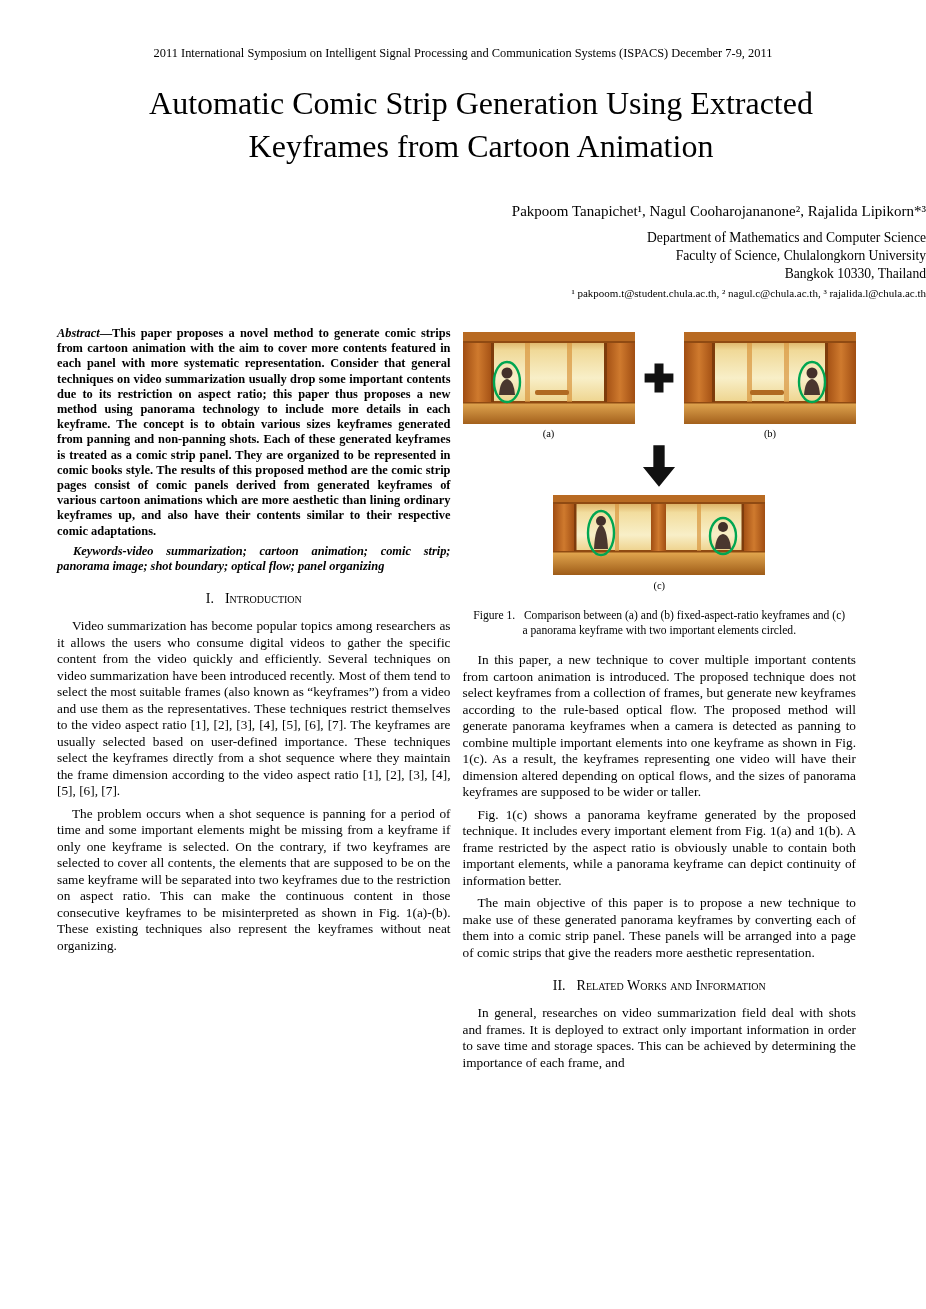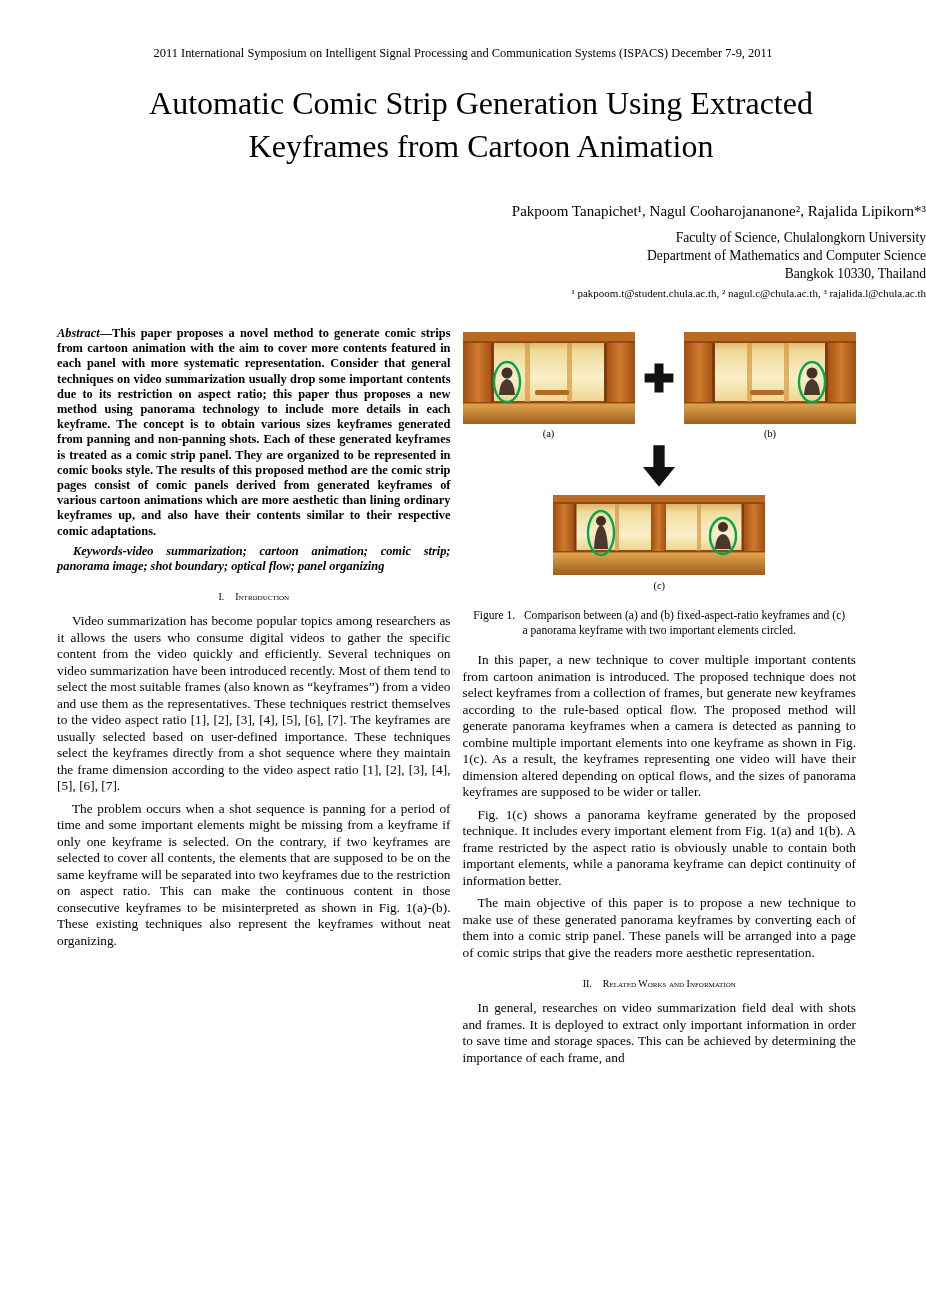--- a/index.html
+++ b/index.html
@@ -27,21 +27,21 @@
   .col { width:393.5px; }
 
   .abstract, .keywords {
     font-size:12.4px; line-height:15.2px; font-weight:bold;
     text-align:justify;
   }
   .abstract .abs-label { font-style:italic; }
   .keywords { font-style:italic; text-indent:16px; margin-top:5px; }
 
   .section-heading {
-    text-align:center; font-size:10px; font-weight:400;
+    text-align:center; font-size:14px; font-weight:400;
     margin:17px 0 11px;
   }
   .section-heading .sec-num { margin-right:11px; }
   .sc { font-variant:small-caps; }
 
   .body-p {
     font-size:13.3px; line-height:16.5px;
     text-align:justify; text-indent:15px;
     margin-bottom:6px;
   }
@@ -78,22 +78,22 @@
 
   <div class="title-block">
     <div class="paper-title">
       <div>Automatic Comic Strip Generation Using Extracted</div>
       <div>Keyframes from Cartoon Animation</div>
     </div>
   </div>
 
   <div class="author-block">
     <div class="author-names">Pakpoom Tanapichet¹, Nagul Cooharojananone², Rajalida Lipikorn*³</div>
+    <div class="affil-line">Department of Mathematics and Computer Science</div>
     <div class="affil-line">Faculty of Science, Chulalongkorn University</div>
-    <div class="affil-line">Department of Mathematics and Computer Science</div>
     <div class="affil-line">Bangkok 10330, Thailand</div>
     <div class="email-line">¹ pakpoom.t@student.chula.ac.th, ² nagul.c@chula.ac.th, ³ rajalida.l@chula.ac.th</div>
   </div>
 
   <div class="columns">
 
     <div class="col">
       <p class="abstract"><span class="abs-label">Abstract</span><span>—</span><span>This paper proposes a novel method to generate comic strips from cartoon animation with the aim to cover more contents featured in each panel with more systematic representation. Consider that general techniques on video summarization usually drop some important contents due to its restriction on aspect ratio; this paper thus proposes a new method using panorama technology to include more details in each keyframe. The concept is to obtain various sizes keyframes generated from panning and non-panning shots. Each of these generated keyframes is treated as a comic strip panel. They are organized to be represented in comic books style. The results of this proposed method are the comic strip pages consist of comic panels derived from generated keyframes of various cartoon animations which are more aesthetic than lining ordinary keyframes up, and also have their contents similar to their respective comic adaptations.</span></p>
 
       <p class="keywords">Keywords-video summarization; cartoon animation; comic strip; panorama image; shot boundary; optical flow; panel organizing</p>

